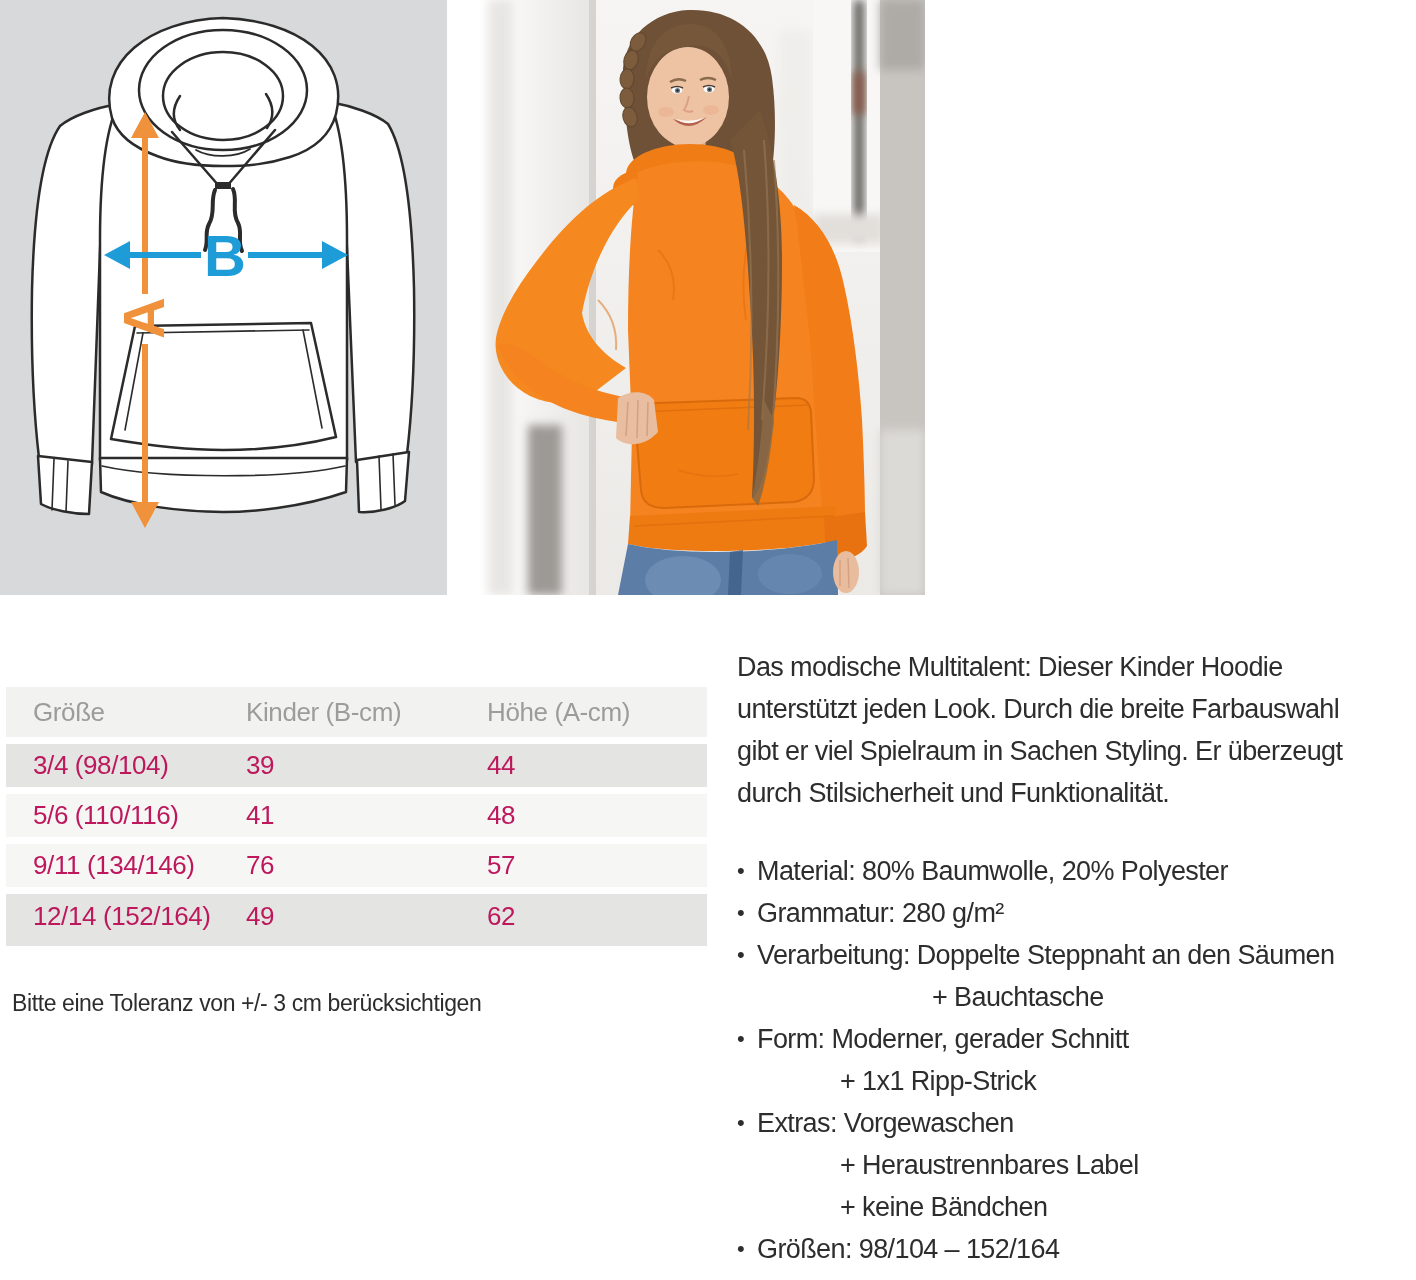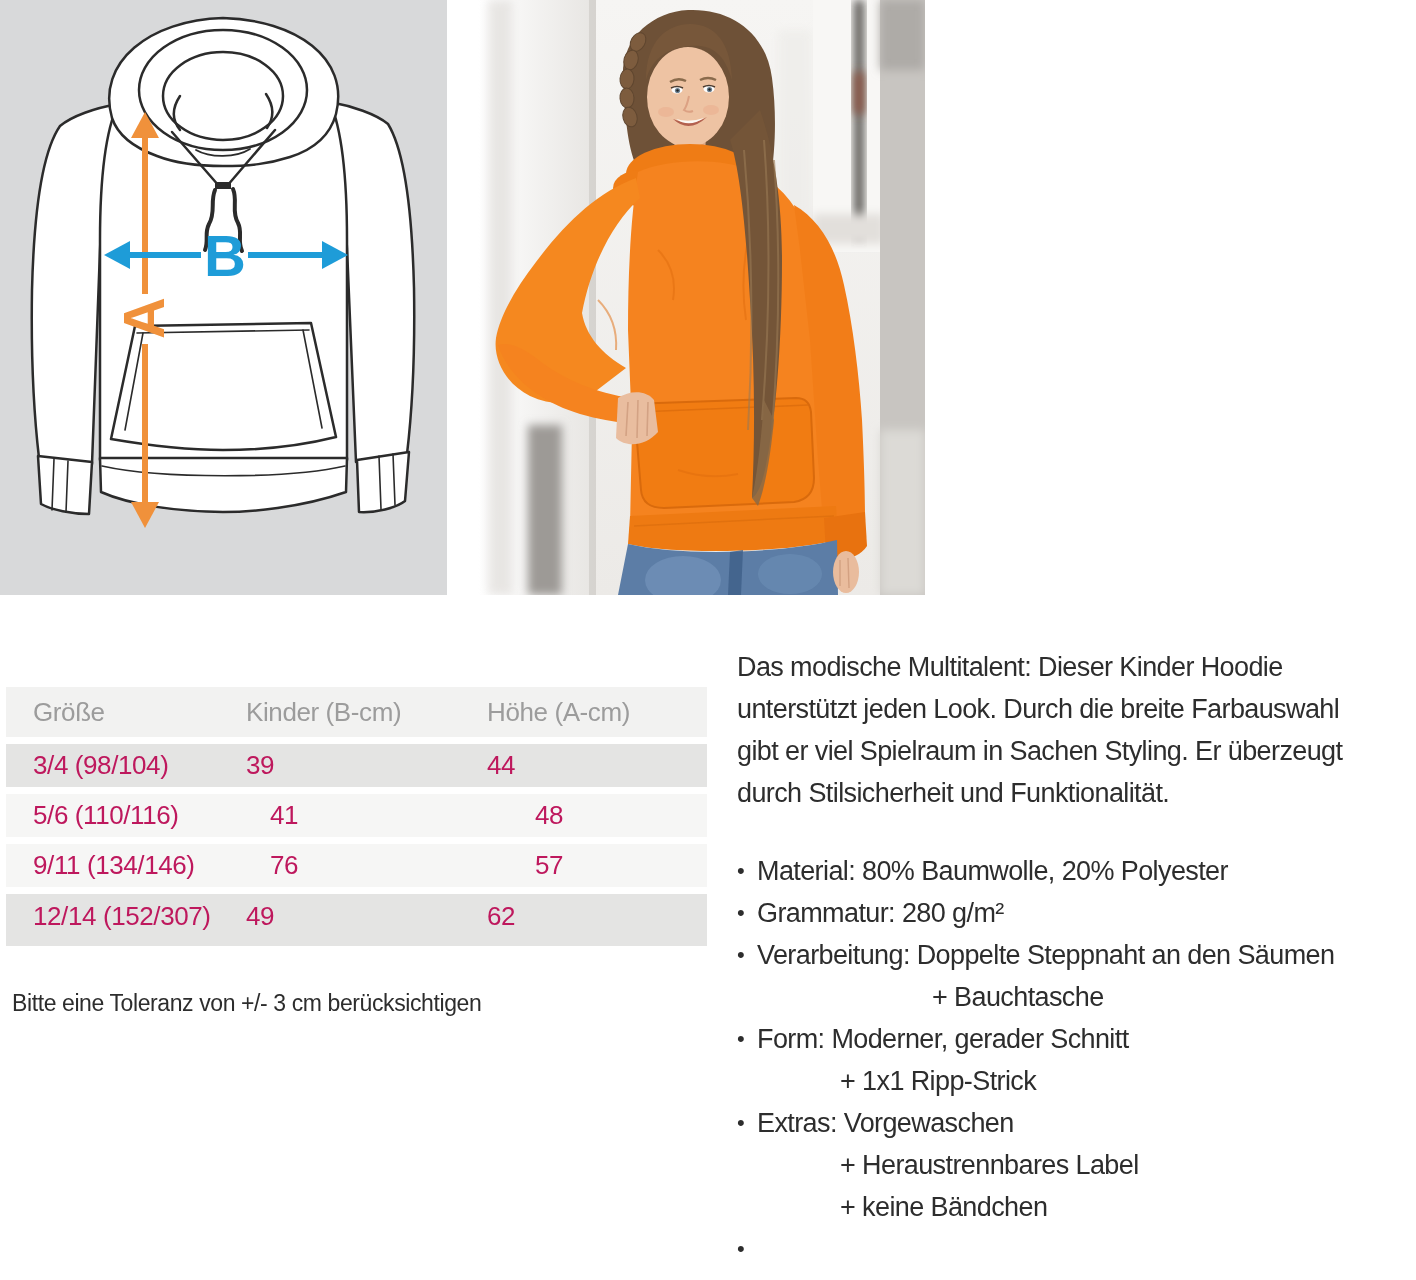--- a/index.html
+++ b/index.html
@@ -13,21 +13,21 @@
 
   
   .photo{position:absolute;left:478px;top:0;width:447px;height:595px;overflow:hidden;}
   .photo svg{display:block;width:447px;height:595px;}
 
   
   .size-table{position:absolute;left:6px;top:652px;width:701px;font-size:26px;letter-spacing:-0.4px;margin-top:35px;}
   .thead{height:50px;background:#f2f2f1;color:#9c9c9c;display:flex;align-items:center;}
   .trow{height:43px;display:flex;align-items:center;color:#be185d;margin-top:7px;}
   .trow.dark{background:#e4e4e3;}
-  .trow.light{background:#f6f6f5;gap:24px;}
+  .trow.light{background:#f6f6f5;}
   .trow:last-child{height:52px;align-items:flex-start;}
   .trow:last-child .c{line-height:44px;}
   .c1{width:213px;padding-left:27px;white-space:nowrap;}
   .c2{width:241px;white-space:nowrap;}
   .c3{flex:1;white-space:nowrap;}
 
   
   .note{position:absolute;left:12px;top:990px;margin:0;font-size:23px;letter-spacing:-0.4px;
         color:#2d2d2d;white-space:nowrap;}
 
@@ -253,21 +253,21 @@
   </div>
 
 
   <div class="trow light">
     <div class="c c1">9/11 (134/146)</div>
     <div class="c c2">76</div>
     <div class="c c3">57</div>
   </div>
 
   <div class="trow dark">
-    <div class="c c1">12/14 (152/307)</div>
+    <div class="c c1">12/14 (152/164)</div>
     <div class="c c2">49</div>
     <div class="c c3">62</div>
   </div>
 </div>
   </section>
 
   <p class="note">Bitte eine Toleranz von +/- 3 cm berücksichtigen</p>
 
   <section class="desc">
     <div id="intro">
@@ -319,18 +319,19 @@
     </div>
 
   <div class="bextra">+ Heraustrennbares Label</div>
 
   <div class="bextra">+ keine Bändchen</div>
 </div>
 
   <div class="bullet">
     <div class="bline">
       <span class="dot">•</span>
+      <span class="btext">Größen:  98/104 – 152/164</span>
     </div>
   </div>
 </div>
   </section>
 
 </div>
 
 </body></html>

